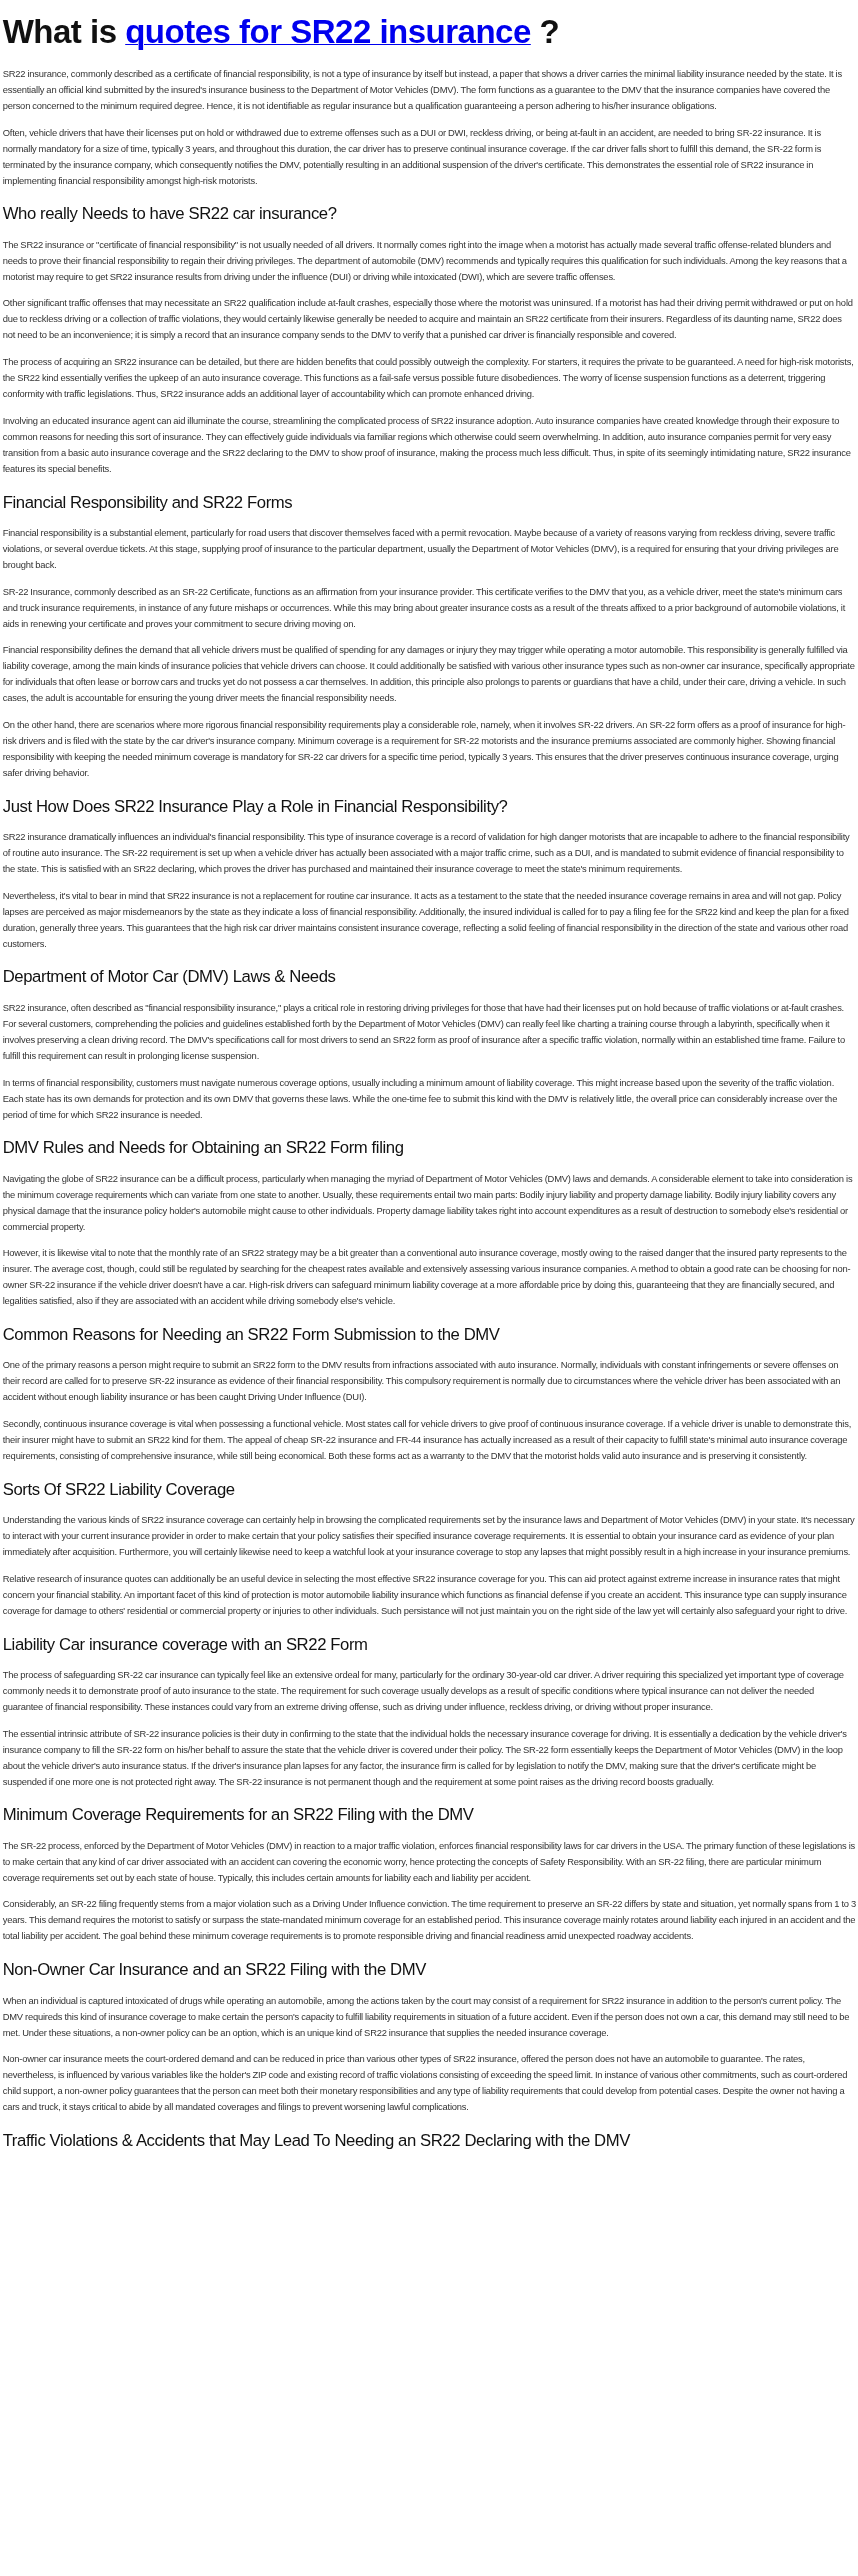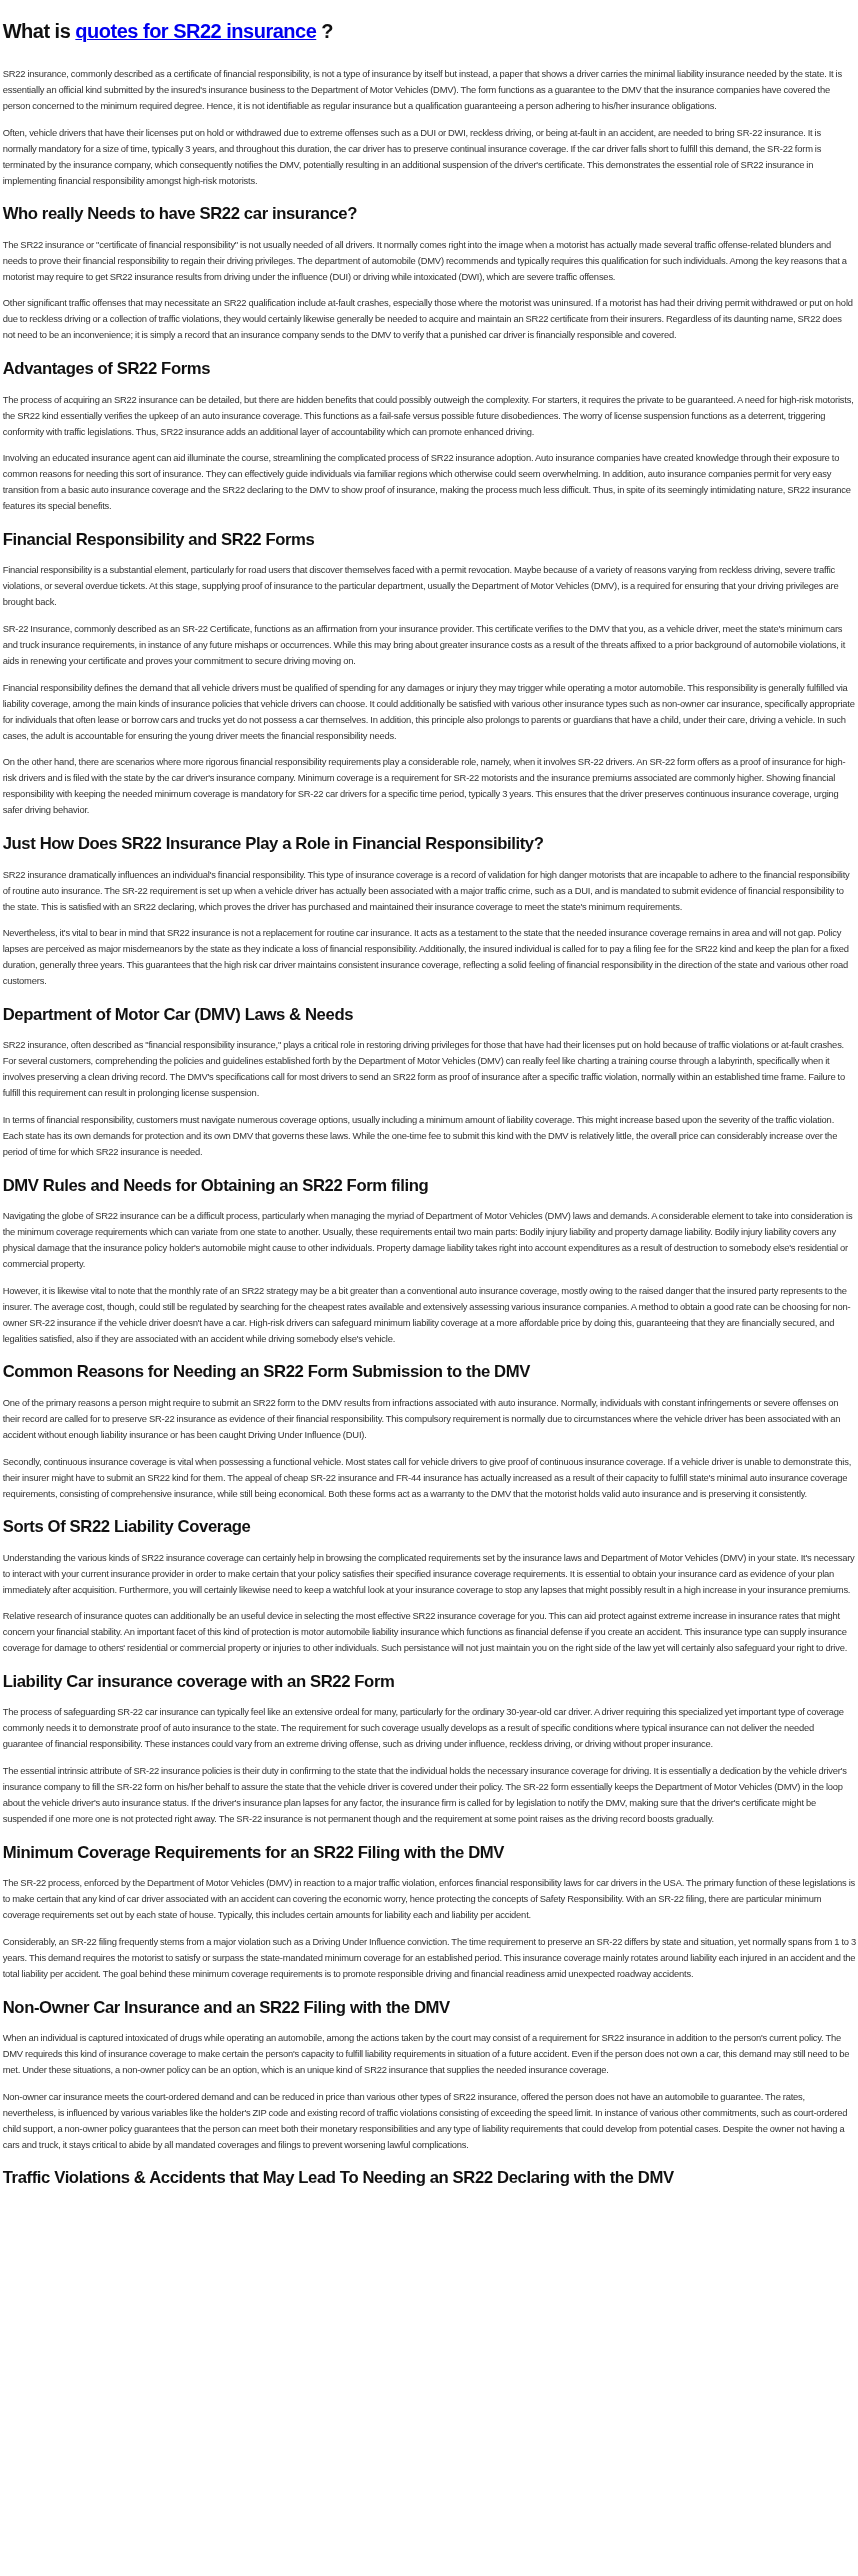--- a/index.html
+++ b/index.html
@@ -7,30 +7,30 @@
     width: 859px;
     min-height: 2576px;
     overflow: hidden;
     font-family: "Liberation Sans", "DejaVu Sans", sans-serif;
     color: #333333;
   }
   .article { padding: 0 2.7px 0 2.7px; }
   h1 {
     font-family: "Liberation Sans", sans-serif;
     font-weight: bold;
-    font-size: 20px;
+    font-size: 33px;
     line-height: 31px;
     color: #111111;
     margin: 16px 0 19px 0;
     letter-spacing: -0.5px;
   }
   h1 a { color: #0000ee; text-decoration: underline; text-decoration-thickness: 1.3px; }
   h2 {
     font-family: "Liberation Sans", sans-serif;
-    font-weight: bold;
+    font-weight: normal;
     font-size: 16.7px;
     line-height: 21.4px;
     color: #111111;
     margin: 14.7px 0 12px 0;
     letter-spacing: -0.4px;
   }
   p {
     font-size: 9.4px;
     line-height: 16px;
     margin: 0 0 10.7px 0;
@@ -51,21 +51,20 @@
     <p>Often, vehicle drivers that have their licenses put on hold or withdrawed due to extreme offenses such as a DUI or DWI, reckless driving, or being at-fault in an accident, are needed to bring SR-22 insurance. It is normally mandatory for a size of time, typically 3 years, and throughout this duration, the car driver has to preserve continual insurance coverage. If the car driver falls short to fulfill this demand, the SR-22 form is terminated by the insurance company, which consequently notifies the DMV, potentially resulting in an additional suspension of the driver's certificate. This demonstrates the essential role of SR22 insurance in implementing financial responsibility amongst high-risk motorists.</p>
   </div>
 
   <div class="section">
     <h2>Who really Needs to have SR22 car insurance?</h2>
     <p>The SR22 insurance or "certificate of financial responsibility" is not usually needed of all drivers. It normally comes right into the image when a motorist has actually made several traffic offense-related blunders and needs to prove their financial responsibility to regain their driving privileges. The department of automobile (DMV) recommends and typically requires this qualification for such individuals. Among the key reasons that a motorist may require to get SR22 insurance results from driving under the influence (DUI) or driving while intoxicated (DWI), which are severe traffic offenses.</p>
     <p>Other significant traffic offenses that may necessitate an SR22 qualification include at-fault crashes, especially those where the motorist was uninsured. If a motorist has had their driving permit withdrawed or put on hold due to reckless driving or a collection of traffic violations, they would certainly likewise generally be needed to acquire and maintain an SR22 certificate from their insurers. Regardless of its daunting name, SR22 does not need to be an inconvenience; it is simply a record that an insurance company sends to the DMV to verify that a punished car driver is financially responsible and covered.</p>
   </div>
 
   <div class="section">
-    <h2>Advantages of SR22 Forms</h2>
     <p>The process of acquiring an SR22 insurance can be detailed, but there are hidden benefits that could possibly outweigh the complexity. For starters, it requires the private to be guaranteed. A need for high-risk motorists, the SR22 kind essentially verifies the upkeep of an auto insurance coverage. This functions as a fail-safe versus possible future disobediences. The worry of license suspension functions as a deterrent, triggering conformity with traffic legislations. Thus, SR22 insurance adds an additional layer of accountability which can promote enhanced driving.</p>
     <p>Involving an educated insurance agent can aid illuminate the course, streamlining the complicated process of SR22 insurance adoption. Auto insurance companies have created knowledge through their exposure to common reasons for needing this sort of insurance. They can effectively guide individuals via familiar regions which otherwise could seem overwhelming. In addition, auto insurance companies permit for very easy transition from a basic auto insurance coverage and the SR22 declaring to the DMV to show proof of insurance, making the process much less difficult. Thus, in spite of its seemingly intimidating nature, SR22 insurance features its special benefits.</p>
   </div>
 
   <div class="section">
     <h2>Financial Responsibility and SR22 Forms</h2>
     <p>Financial responsibility is a substantial element, particularly for road users that discover themselves faced with a permit revocation. Maybe because of a variety of reasons varying from reckless driving, severe traffic violations, or several overdue tickets. At this stage, supplying proof of insurance to the particular department, usually the Department of Motor Vehicles (DMV), is a required for ensuring that your driving privileges are brought back.</p>
     <p>SR-22 Insurance, commonly described as an SR-22 Certificate, functions as an affirmation from your insurance provider. This certificate verifies to the DMV that you, as a vehicle driver, meet the state's minimum cars and truck insurance requirements, in instance of any future mishaps or occurrences. While this may bring about greater insurance costs as a result of the threats affixed to a prior background of automobile violations, it aids in renewing your certificate and proves your commitment to secure driving moving on.</p>
   </div>
 

